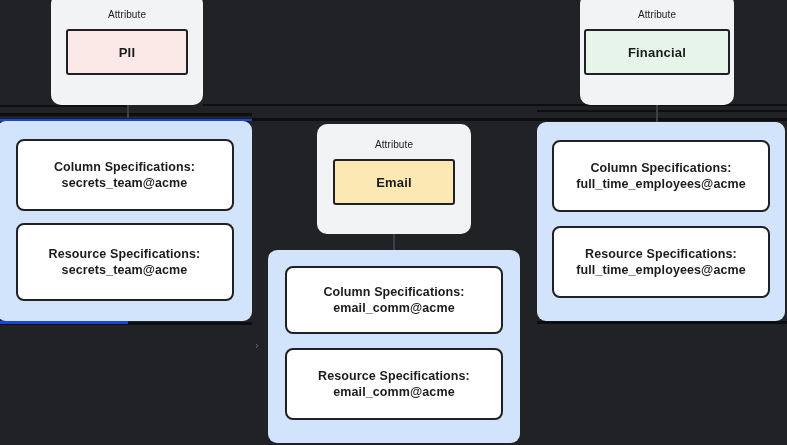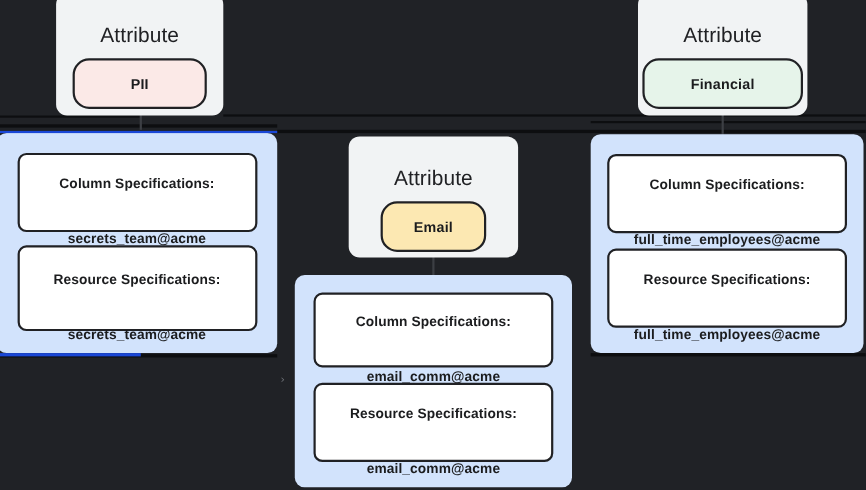--- a/index.html
+++ b/index.html
@@ -34,31 +34,31 @@
     position: absolute;
     background: #f1f3f4;
     border-radius: 10px;
     box-sizing: border-box;
     display: flex;
     flex-direction: column;
     align-items: center;
     z-index: 5;
   }
   .attr-title {
-    font-size: 19px;
+    font-size: 10px;
     color: #202124;
     font-weight: 400;
-    margin-top: 28px;
+    margin-top: 15px;
     margin-bottom: 9px;
     letter-spacing: 0.1px;
   }
   .attr-chip {
     box-sizing: border-box;
     border: 2px solid #202124;
-    border-radius: 15px;
+    border-radius: 3px;
     display: flex;
     align-items: center;
     justify-content: center;
     font-size: 13px;
     font-weight: bold;
     color: #1b1c1e;
     letter-spacing: 0.2px;
   }
 
   
@@ -81,21 +81,21 @@
     flex-direction: column;
     align-items: center;
     justify-content: center;
     text-align: center;
     color: #1b1c1e;
     font-size: 12.5px;
     font-weight: bold;
     line-height: 1.28;
     letter-spacing: 0.1px;
   }
-  .spec-line { display: block; white-space: nowrap; margin-top: 34px; }
+  .spec-line { display: block; white-space: nowrap; }
 
   
   .accent {
     position: absolute;
     background: #1a47d6;
     z-index: 6;
     pointer-events: none;
   }
 
   
@@ -147,21 +147,21 @@
       <span class="spec-line">Resource Specifications:</span>
       <span class="spec-line">secrets_team@acme</span>
     </div>
   </div>
   <div class="accent" style="left:0;top:321px;width:128px;height:3px;"></div>
 
   <div class="chevron" style="left:255px;top:341px;">›</div>
 
   <div class="attr-card" style="left:317px;top:124px;width:154px;height:110px;">
     <div class="attr-title">Attribute</div>
-    <div class="attr-chip" style="width:96px;height:46px;background:#fce8b2;">Email</div>
+    <div class="attr-chip" style="width:122px;height:46px;background:#fce8b2;">Email</div>
   </div>
 
   <div class="spec-panel" style="left:268px;top:250px;width:252px;height:193px;">
     <div class="spec-box" style="width:218px;height:68px;margin-top:16px;">
       <span class="spec-line">Column Specifications:</span>
       <span class="spec-line">email_comm@acme</span>
     </div>
     <div class="spec-box" style="width:218px;height:72px;margin-top:14px;">
       <span class="spec-line">Resource Specifications:</span>
       <span class="spec-line">email_comm@acme</span>

